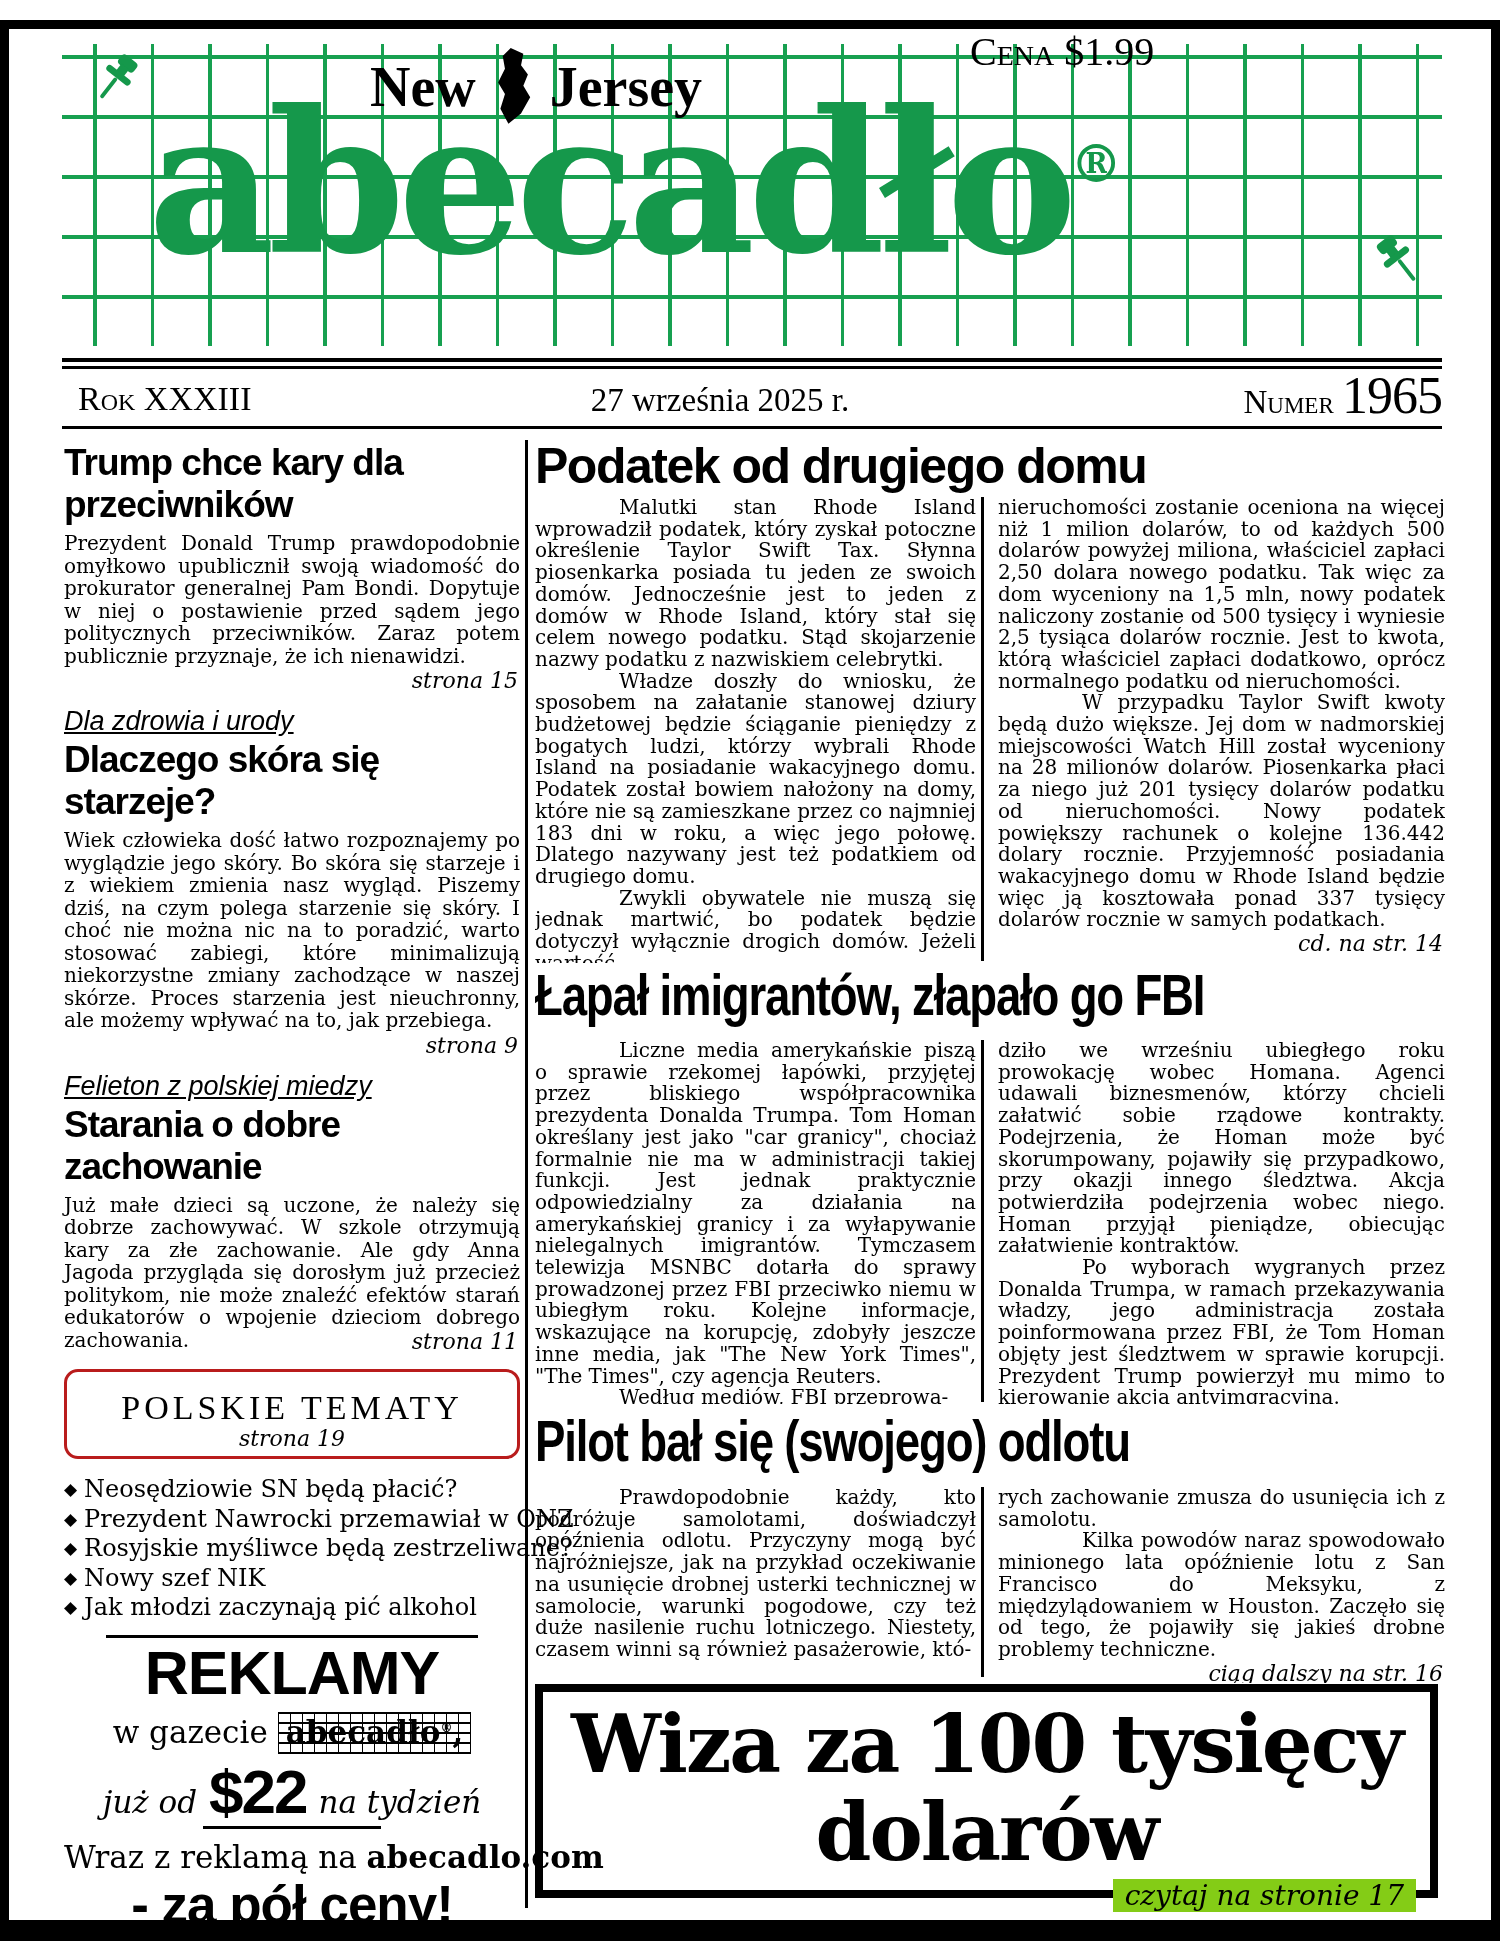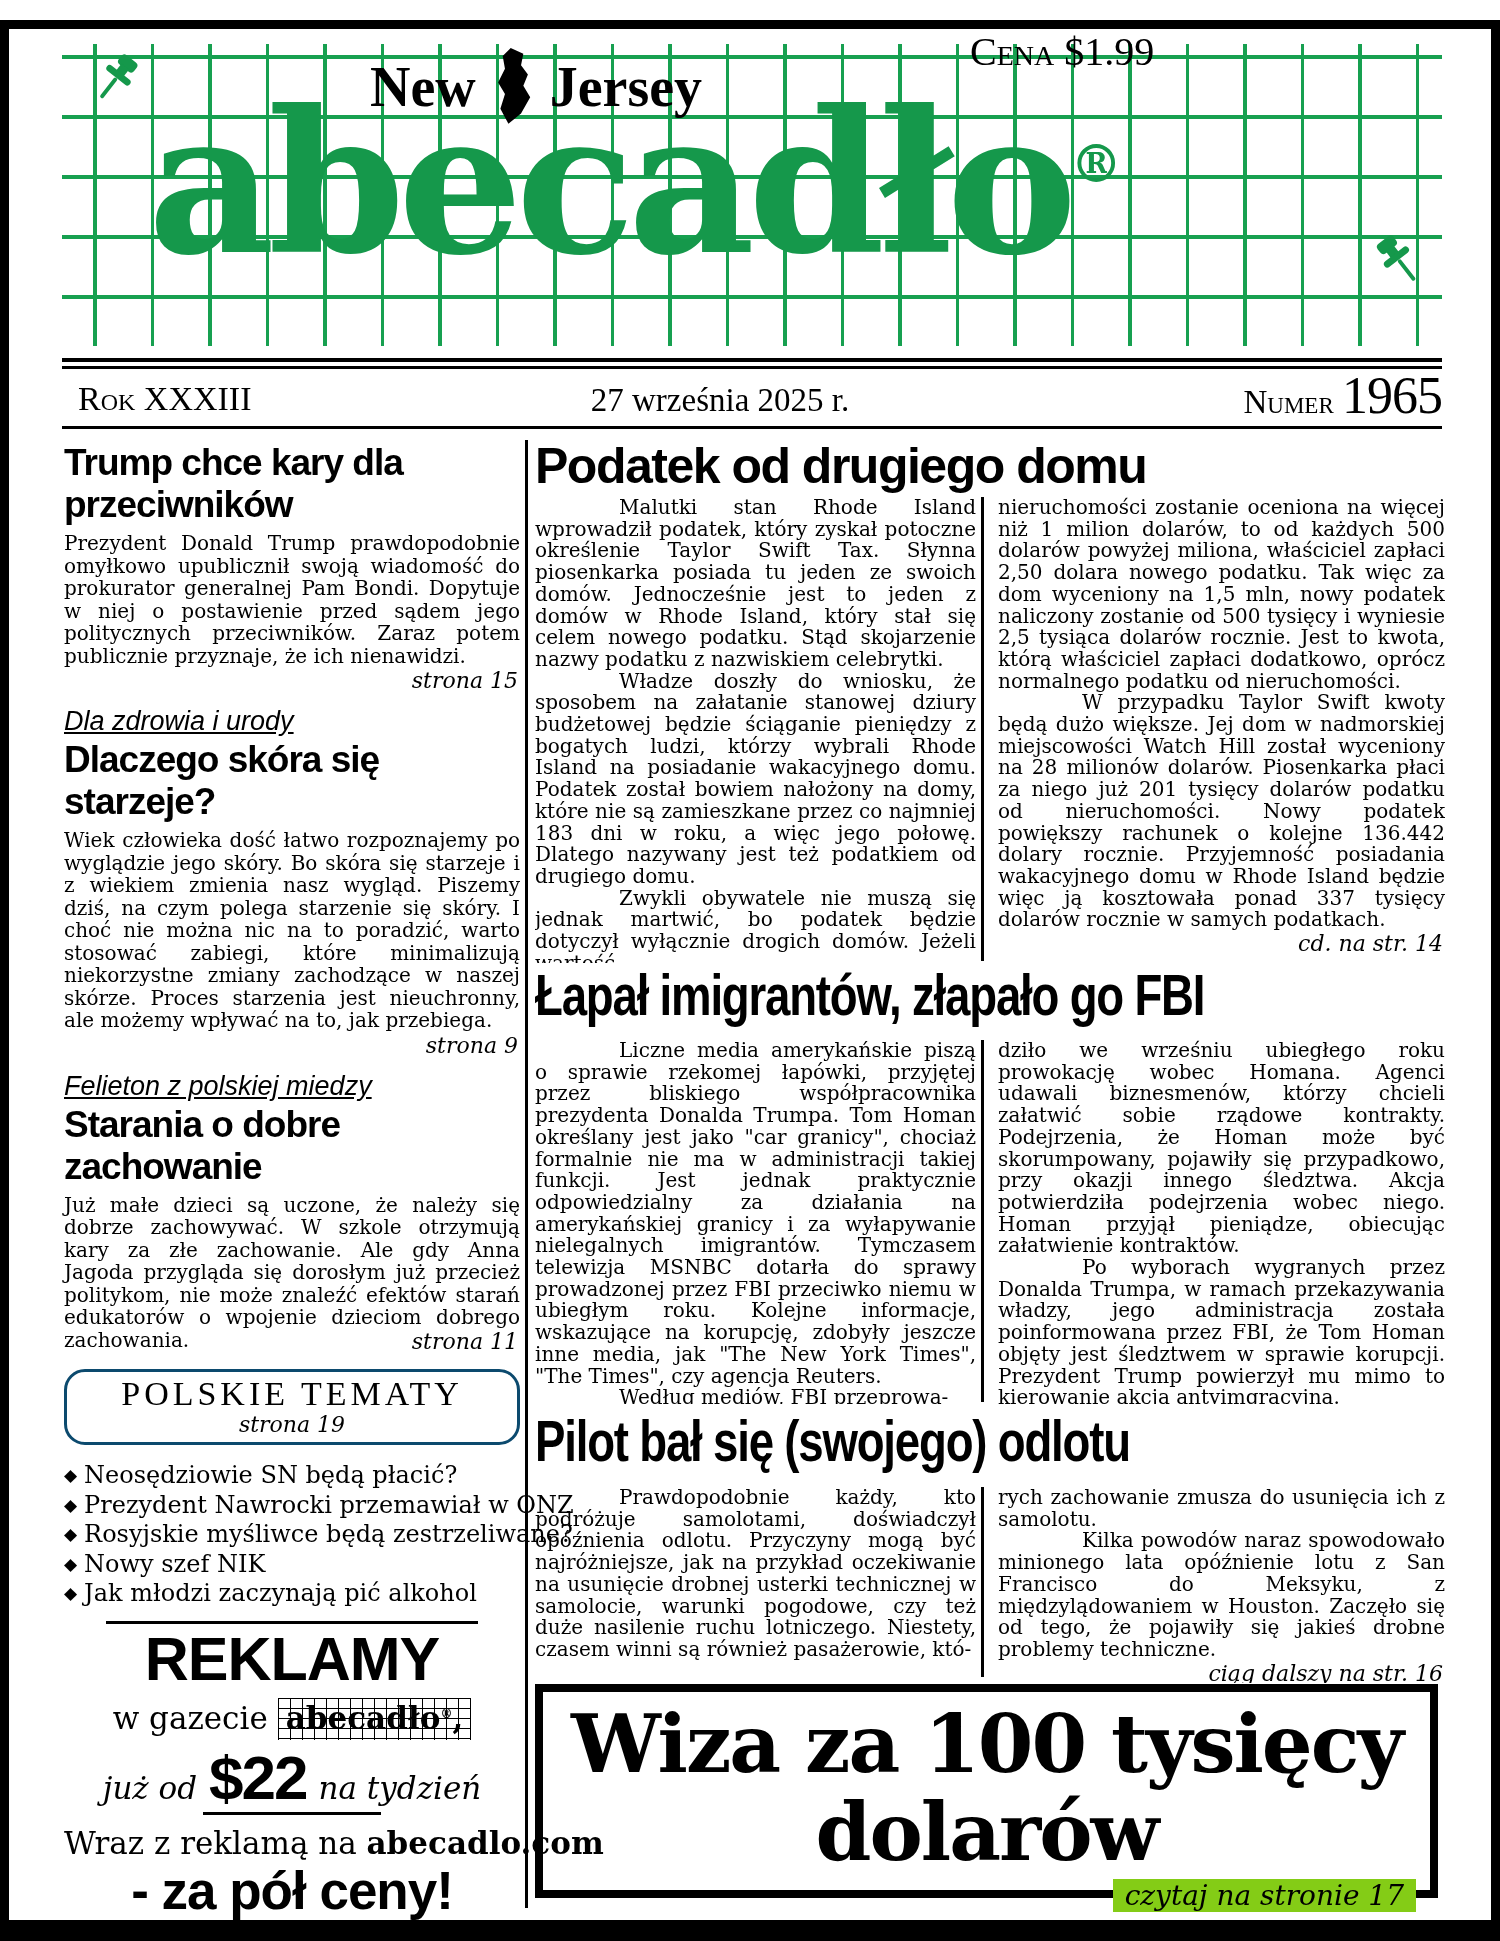--- a/index.html
+++ b/index.html
@@ -36,22 +36,22 @@
   .vline{position:absolute;width:3px;background:#000;}
   
   #leftcol{left:64px;top:440px;width:456px;}
   .ltitle{font-family:"Liberation Sans",sans-serif;font-weight:bold;font-size:37px;
     line-height:42px;letter-spacing:-1px;margin:2px 0 6px;}
   .lbody{font-size:20px;line-height:22.5px;text-align:justify;margin:0;}
   .pageref{font-style:italic;font-size:22px;text-align:right;margin:1px 2px 0 0;}
   .pullup{margin-top:-22px;}
   .kicker{font-family:"Liberation Sans",sans-serif;font-style:italic;font-size:27px;
     text-decoration:underline;margin:13px 0 2px;}
-  #topicbox{box-sizing:border-box;border:3px solid #0c4a6e;border-radius:21px;
-    text-align:center;padding:3px 0 5px;margin-top:15px;}
+  #topicbox{box-sizing:border-box;border:3px solid #b91c1c;border-radius:14px;
+    text-align:center;padding:17px 0 5px;margin-top:15px;}
   #topicbox .tbt{font-family:"Liberation Serif",serif;font-size:34px;letter-spacing:4px;}
   #topicbox .tbs{font-style:italic;font-size:22px;line-height:24px;}
   #topics{margin-top:16px;}
   .topic{font-size:24px;line-height:29.5px;white-space:nowrap;}
   .diam{font-size:17px;vertical-align:2px;margin-right:7px;}
   .adrule{height:3px;background:#000;margin:12px auto 0;width:372px;}
   .adrule2{height:3px;background:#000;margin:6px auto 0;width:178px;}
   #ad{text-align:center;}
   #ad .big{font-family:"Liberation Sans",sans-serif;font-weight:bold;font-size:61px;
     line-height:62px;letter-spacing:-1px;margin-top:4px;}

